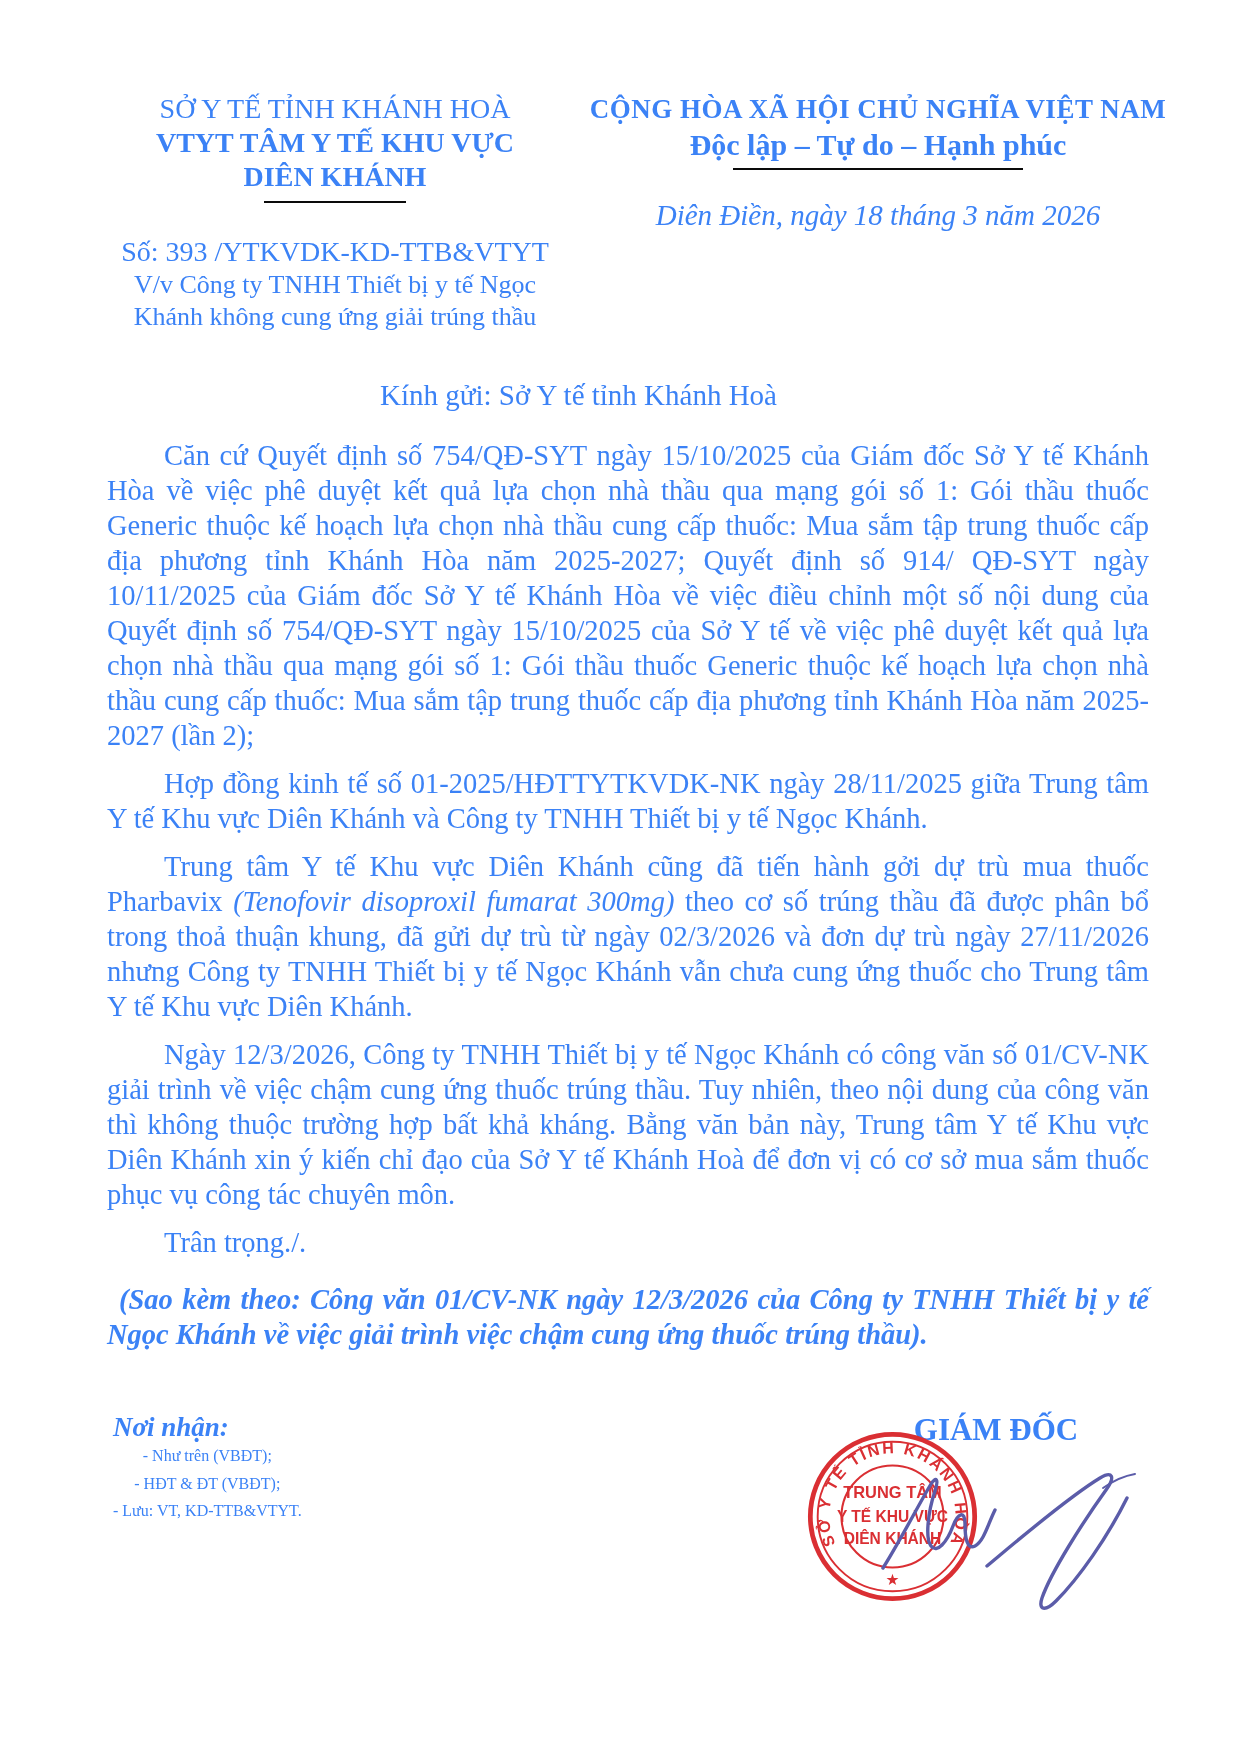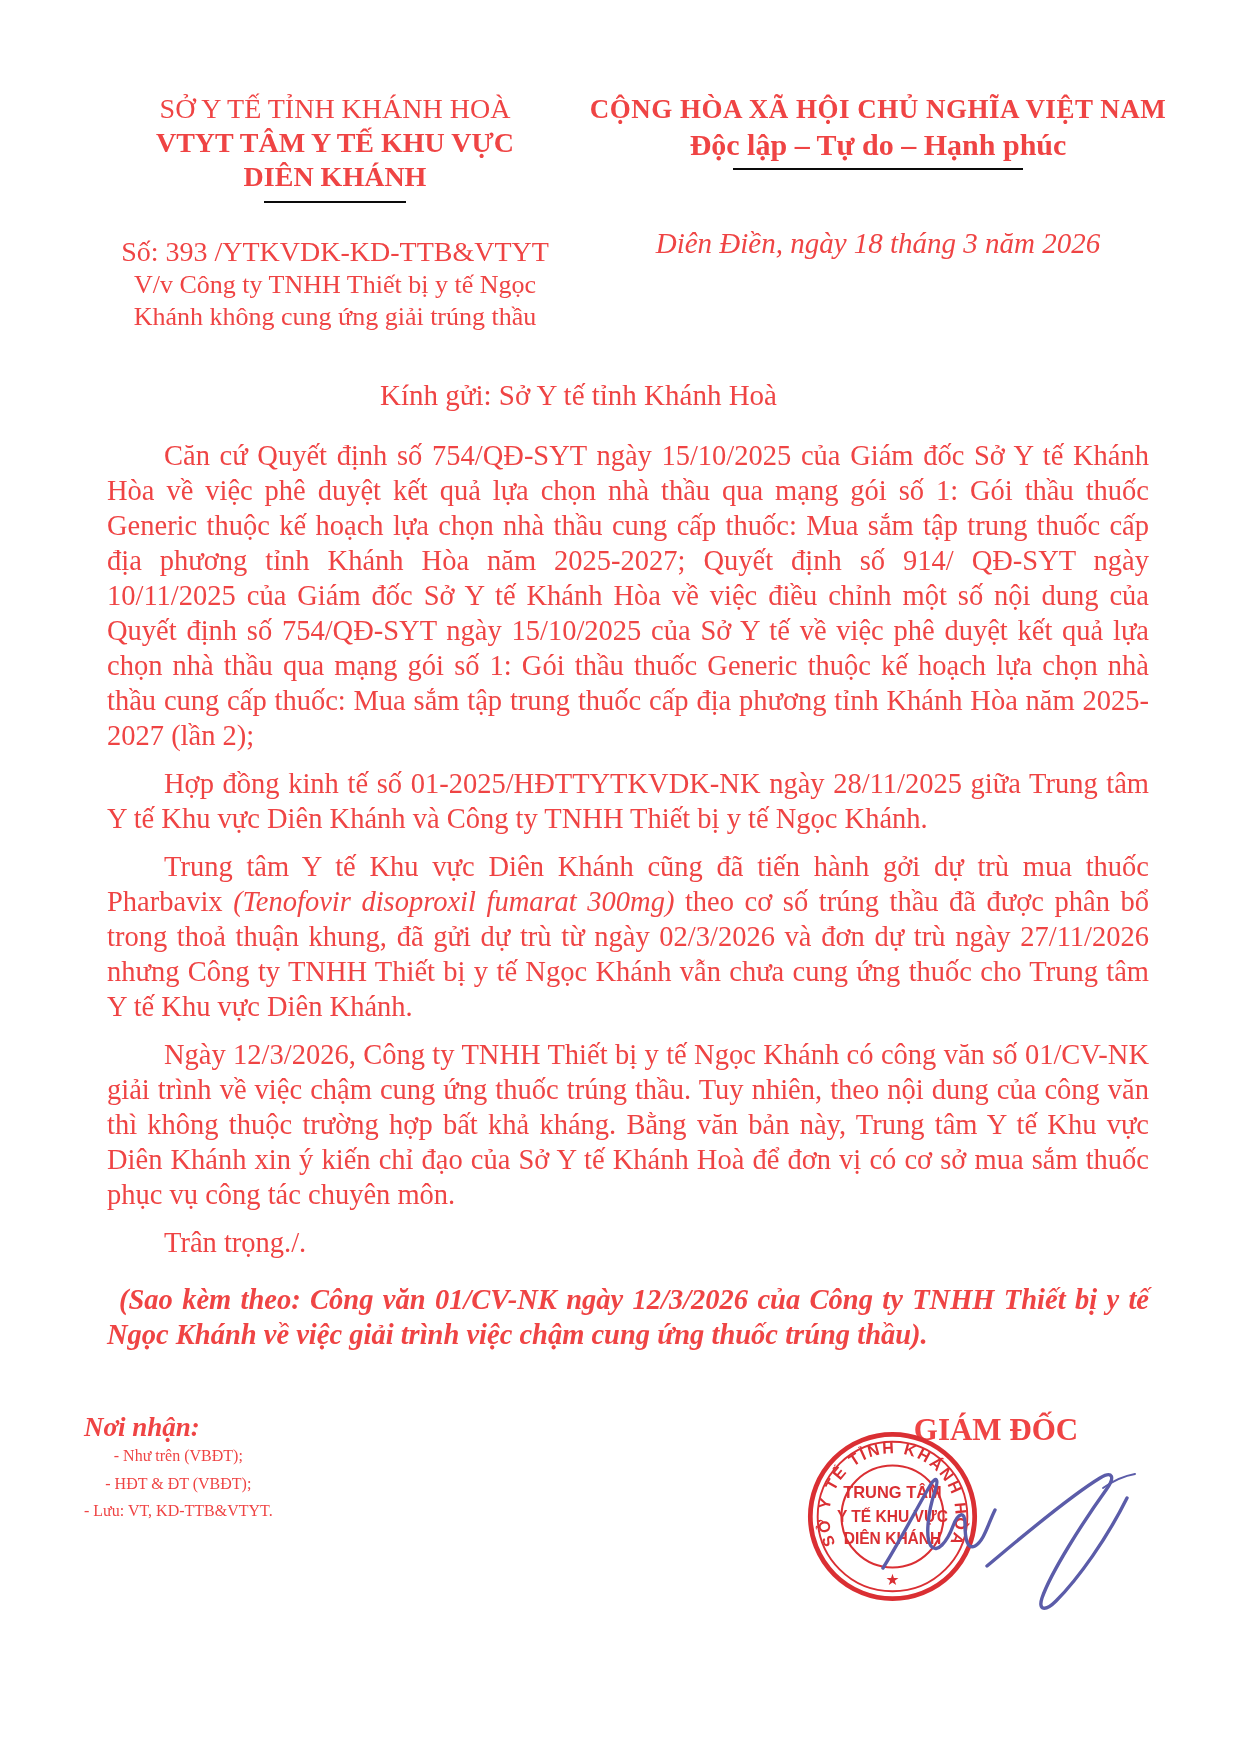--- a/index.html
+++ b/index.html
@@ -4,21 +4,21 @@
 <style>
   * { margin: 0; padding: 0; box-sizing: border-box; }
   html, body { background: #ffffff; }
   .page {
     position: relative;
     width: 1241px;
     height: 1755px;
     margin: 0 auto;
     background: #ffffff;
     font-family: "Liberation Serif", "DejaVu Serif", serif;
-    color: #ef4444;
+    color: #3b82f6;
     overflow: hidden;
   }
   
   .header {
     display: flex;
     padding: 92px 60px 0 95px;
   }
   .header-left {
     width: 480px;
     text-align: center;
@@ -35,21 +35,21 @@
   .header-right {
     flex: 1;
     text-align: center;
   }
   .national-motto1 { font-size: 27px; line-height: 34px; font-weight: bold; letter-spacing: 0.5px; }
   .national-motto2 { font-size: 30px; line-height: 37px; font-weight: bold; }
   .motto-underline {
     width: 290px; height: 2px; background: #0a0a0a;
     margin: 5px auto 0 auto;
   }
-  .date-line { font-size: 29px; line-height: 35px; font-style: italic; margin-top: 56px; }
+  .date-line { font-size: 29px; line-height: 35px; font-style: italic; margin-top: 28px; }
   
   .salutation {
     text-align: center;
     font-size: 29px;
     margin-top: 46px;
     padding-right: 84px;
   }
   .content {
     padding: 0 92px 0 107px;
     margin-top: 26px;
@@ -67,21 +67,21 @@
     text-indent: 12px;
     margin-top: 22px;
     font-weight: bold;
   }
   
   .footer {
     display: flex;
     margin-top: 60px;
   }
   .recipients {
-    padding-left: 84px;
+    padding-left: 113px;
     flex-shrink: 0;
   }
   .recipients-title { font-size: 27px; line-height: 30px; font-weight: bold; font-style: italic; }
   .recipient-item { font-size: 16px; line-height: 27.5px; text-align: center; }
   .sign-block {
     margin-left: auto;
     width: 330px;
     margin-right: 80px;
     text-align: center;
   }

